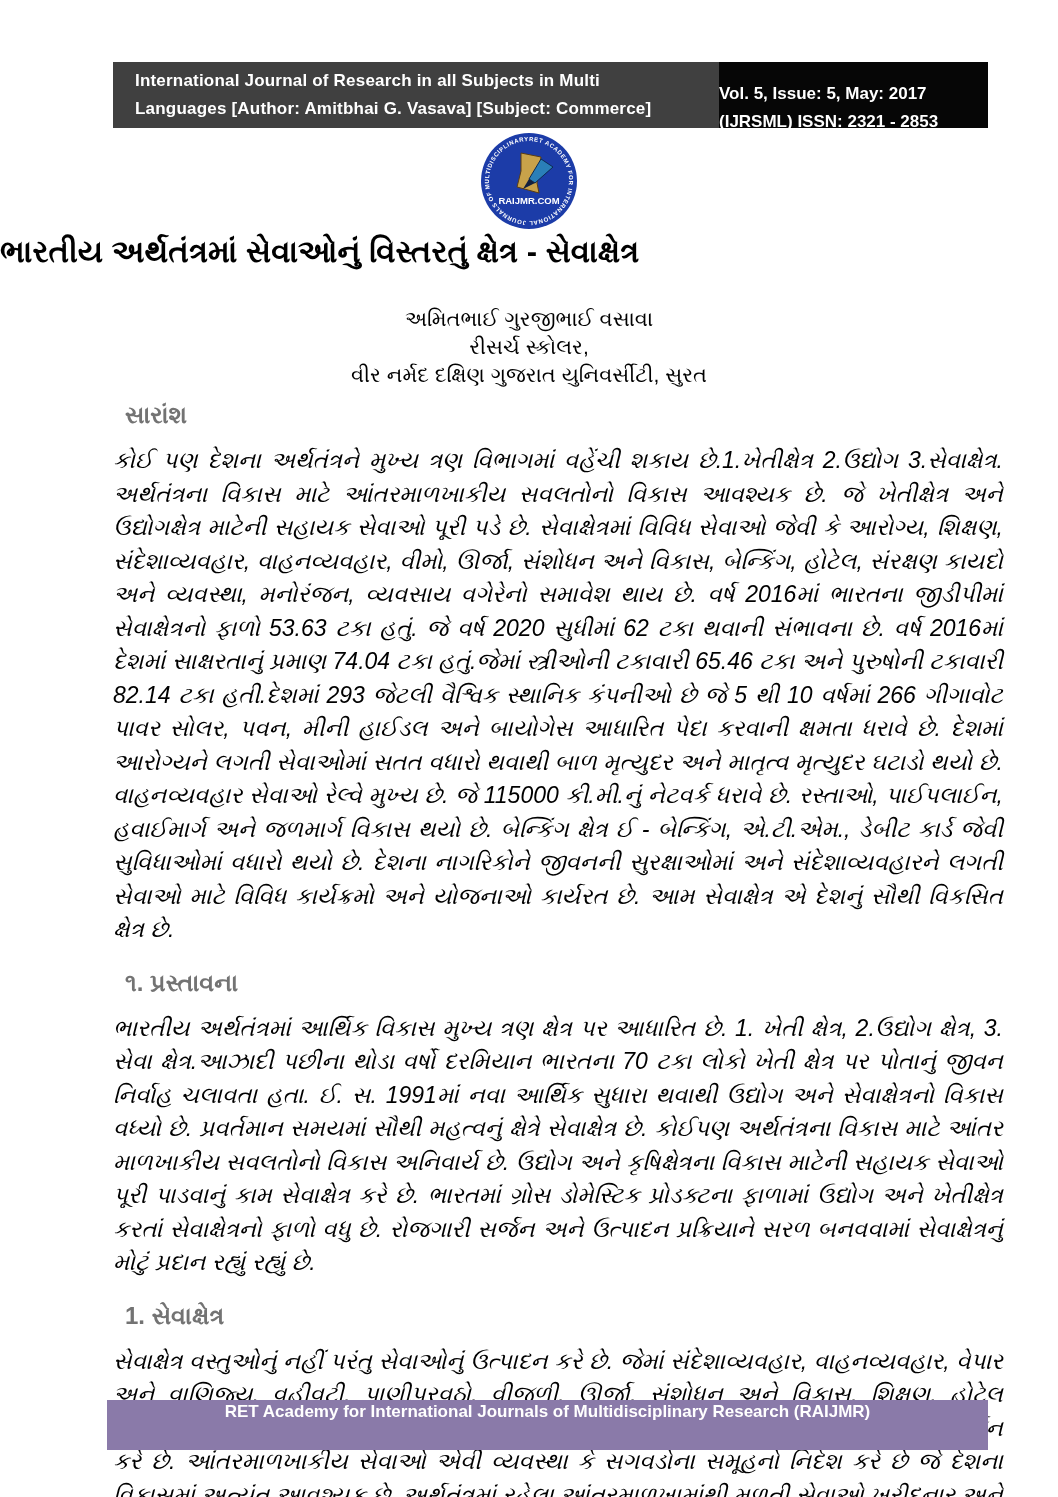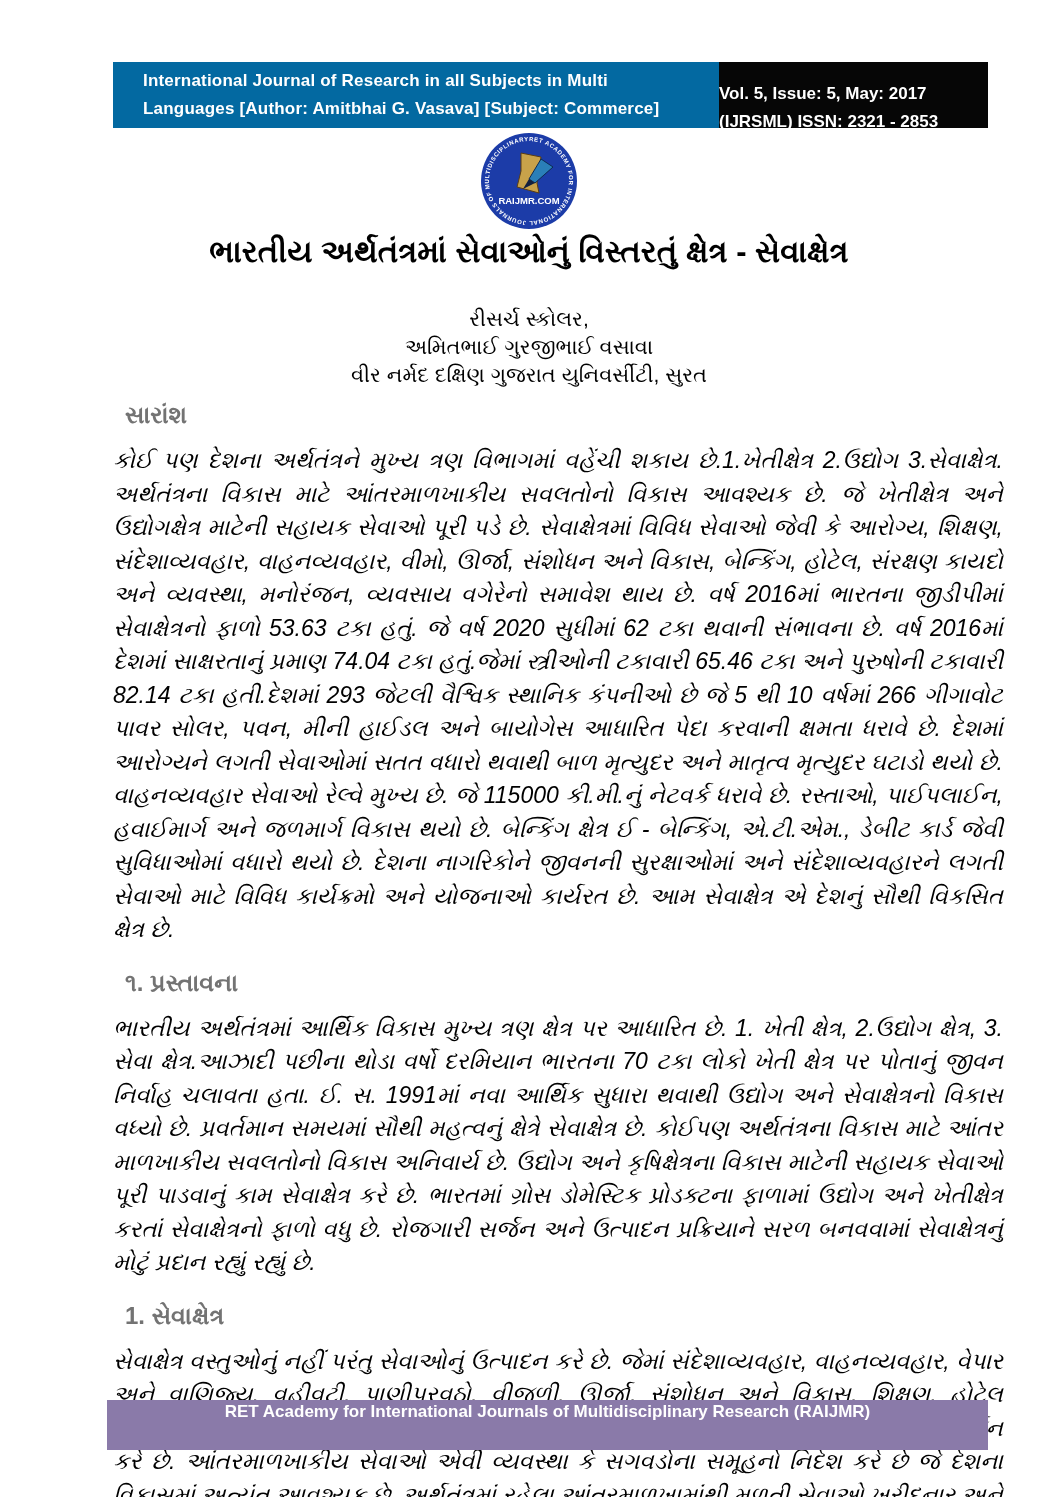--- a/index.html
+++ b/index.html
@@ -1,31 +1,31 @@
 <!DOCTYPE html>
 <html><head>
 <meta charset="utf-8">
 <style>
   html,body{margin:0;padding:0;background:#ffffff;}
   body{width:1058px;height:1497px;font-family:"Liberation Sans","DejaVu Sans",sans-serif;color:#0a0a0a;}
   .page{position:relative;width:1058px;height:1497px;background:#ffffff;overflow:hidden;}
 
   
   .header{position:absolute;left:113px;top:62px;width:875px;height:66px;display:flex;}
-  .header-left{width:606px;background:#0369a1;color:#ffffff;font-weight:bold;font-size:17px;
-    line-height:28px;padding:5px 0 0 30px;box-sizing:border-box;letter-spacing:0.2px;}
+  .header-left{width:606px;background:#404040;color:#ffffff;font-weight:bold;font-size:17px;
+    line-height:28px;padding:5px 0 0 22px;box-sizing:border-box;letter-spacing:0.2px;}
   .header-right{flex:1;background:#060606;color:#ffffff;font-weight:bold;font-size:17px;
     line-height:28px;padding-top:18px;text-align:left;box-sizing:border-box;}
 
   
   .logo-wrap{position:absolute;left:0;top:131px;width:100%;display:flex;justify-content:center;}
   .logo-wrap svg{width:100px;height:100px;}
 
   
-  .title{position:absolute;left:0;top:234px;width:100%;text-align:center;margin:0;
+  .title{position:absolute;left:0;top:234px;width:100%;text-align:left;margin:0;
     font-size:31px;font-weight:bold;color:#000;}
   .byline{position:absolute;left:0;top:305px;width:100%;text-align:center;
     font-size:21px;line-height:28px;color:#000;}
 
   
   .body-text{position:absolute;left:113px;top:386px;width:890px;}
   .section{margin:0;}
   .section + .section{margin-top:19px;}
   .section h2{margin:12px;font-size:24px;font-weight:bold;line-height:34px;color:#737373;}
   .section p{margin:0;font-size:23px;line-height:33.5px;text-align:justify;color:#000;font-style:italic;}
@@ -68,22 +68,22 @@
       <polygon points="42,22 62,26 58,52 60,62 38,56 42,40" fill="#c8a24a" stroke="#5a3d14" stroke-width="1"></polygon>
       <polygon points="62,28 74,36 56,52 50,48" fill="#2a7fb8" stroke="#0c2a52" stroke-width="1"></polygon>
       <polygon points="50,48 56,52 44,58" fill="#13203f"></polygon>
       <text x="50" y="73" text-anchor="middle" font-size="9.5" font-weight="bold" fill="#ffffff">RAIJMR.COM</text>
     </svg>
   </div>
 
   <h1 class="title">ભારતીય અર્થતંત્રમાં સેવાઓનું વિસ્તરતું ક્ષેત્ર - સેવાક્ષેત્ર</h1>
 
   <div class="byline">
+    <div>અમિતભાઈ ગુરજીભાઈ વસાવા</div>
     <div>રીસર્ચ સ્કોલર,</div>
-    <div>અમિતભાઈ ગુરજીભાઈ વસાવા</div>
     <div>વીર નર્મદ દક્ષિણ ગુજરાત યુનિવર્સીટી, સુરત</div>
   </div>
 
   <div class="body-text">
     <div class="section">
       <h2>સારાંશ</h2>
       <p>કોઈ પણ દેશના અર્થતંત્રને મુખ્ય ત્રણ વિભાગમાં વહેંચી શકાય છે.1.ખેતીક્ષેત્ર 2.ઉદ્યોગ 3.સેવાક્ષેત્ર. અર્થતંત્રના વિકાસ માટે આંતરમાળખાકીય સવલતોનો વિકાસ  આવશ્યક છે. જે ખેતીક્ષેત્ર અને ઉદ્યોગક્ષેત્ર માટેની સહાયક સેવાઓ પૂરી પડે છે. સેવાક્ષેત્રમાં વિવિધ સેવાઓ જેવી કે આરોગ્ય, શિક્ષણ, સંદેશાવ્યવહાર, વાહનવ્યવહાર, વીમો, ઊર્જા, સંશોધન અને વિકાસ, બેન્કિંગ, હોટેલ, સંરક્ષણ કાયદો અને વ્યવસ્થા, મનોરંજન, વ્યવસાય વગેરેનો સમાવેશ થાય છે. વર્ષ 2016માં ભારતના જીડીપીમાં સેવાક્ષેત્રનો ફાળો 53.63 ટકા હતું. જે વર્ષ 2020 સુધીમાં 62 ટકા થવાની સંભાવના છે. વર્ષ 2016માં દેશમાં સાક્ષરતાનું પ્રમાણ 74.04 ટકા હતું.જેમાં સ્ત્રીઓની ટકાવારી 65.46 ટકા અને પુરુષોની ટકાવારી 82.14 ટકા હતી.દેશમાં 293 જેટલી વૈશ્વિક સ્થાનિક કંપનીઓ છે જે 5 થી 10 વર્ષમાં 266 ગીગાવોટ પાવર સોલર, પવન, મીની હાઈડલ અને બાયોગેસ આધારિત પેદા કરવાની ક્ષમતા ધરાવે છે. દેશમાં આરોગ્યને લગતી સેવાઓમાં સતત વધારો થવાથી બાળ મૃત્યુદર અને માતૃત્વ મૃત્યુદર ઘટાડો થયો છે. વાહનવ્યવહાર સેવાઓ રેલ્વે મુખ્ય છે. જે 115000 કી.મી.નું નેટવર્ક ધરાવે છે. રસ્તાઓ, પાઈપલાઈન, હવાઈમાર્ગ અને જળમાર્ગ વિકાસ થયો છે. બેન્કિંગ  ક્ષેત્ર ઈ - બેન્કિંગ, એ.ટી.એમ., ડેબીટ કાર્ડ જેવી સુવિધાઓમાં વધારો થયો છે. દેશના નાગરિકોને જીવનની સુરક્ષાઓમાં અને સંદેશાવ્યવહારને લગતી સેવાઓ માટે વિવિધ કાર્યક્રમો અને યોજનાઓ કાર્યરત છે. આમ સેવાક્ષેત્ર એ દેશનું સૌથી વિકસિત ક્ષેત્ર છે.</p>
     </div>
     <div class="section">
       <h2>૧. પ્રસ્તાવના</h2>

